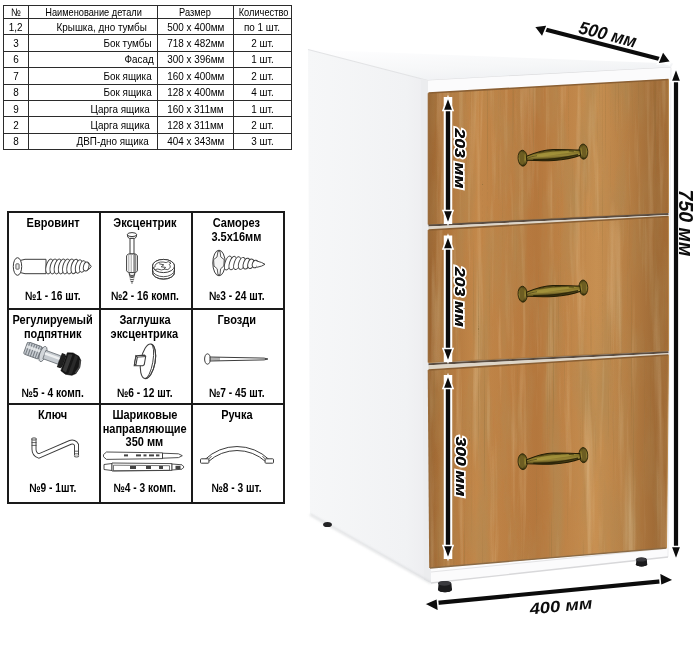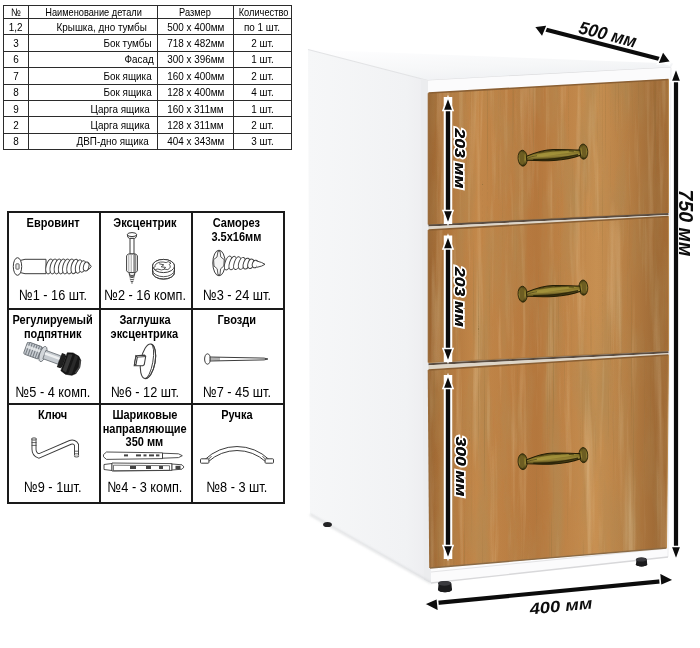--- a/index.html
+++ b/index.html
@@ -14,21 +14,21 @@
   #parts td.nm{text-align:right;}
   #parts span{display:inline-block;transform:scaleX(0.9);transform-origin:center;}
   #parts .nm span{transform-origin:left;padding-left:5px;}
   #parts th span{transform:scaleX(0.84);}
   #parts td.n11 span{transform:scaleX(0.84);}
   #hw{position:absolute;left:7px;top:211px;}
   #hw td{border:2px solid #1a1a1a;width:89.9px;height:95px;padding:0;vertical-align:top;}
   .cell{position:relative;width:88px;height:93px;text-align:center;}
   .t{position:absolute;left:-6px;right:-6px;top:4px;font-weight:bold;font-size:12.5px;line-height:13.5px;}
   .t span{display:inline-block;transform:scaleX(0.88);white-space:nowrap;}
-  .q{position:absolute;left:-6px;right:-6px;bottom:3px;font-weight:normal;font-size:15px;white-space:nowrap;}
+  .q{position:absolute;left:-6px;right:-6px;bottom:3px;font-weight:bold;font-size:12px;white-space:nowrap;}
   .q span{display:inline-block;transform:scaleX(0.85);}
   .ic{position:absolute;left:0;right:0;}
   .ic svg{display:block;margin:0 auto;}
   #cab{position:absolute;left:0;top:0;}
 #hw tr:nth-child(2) td{height:90.5px;margin-top:34px;}
   #hw tr:nth-child(3) td{height:96.5px;border-radius:15px;}
 </style>
 </head>
 <body>
 <div id="page">

